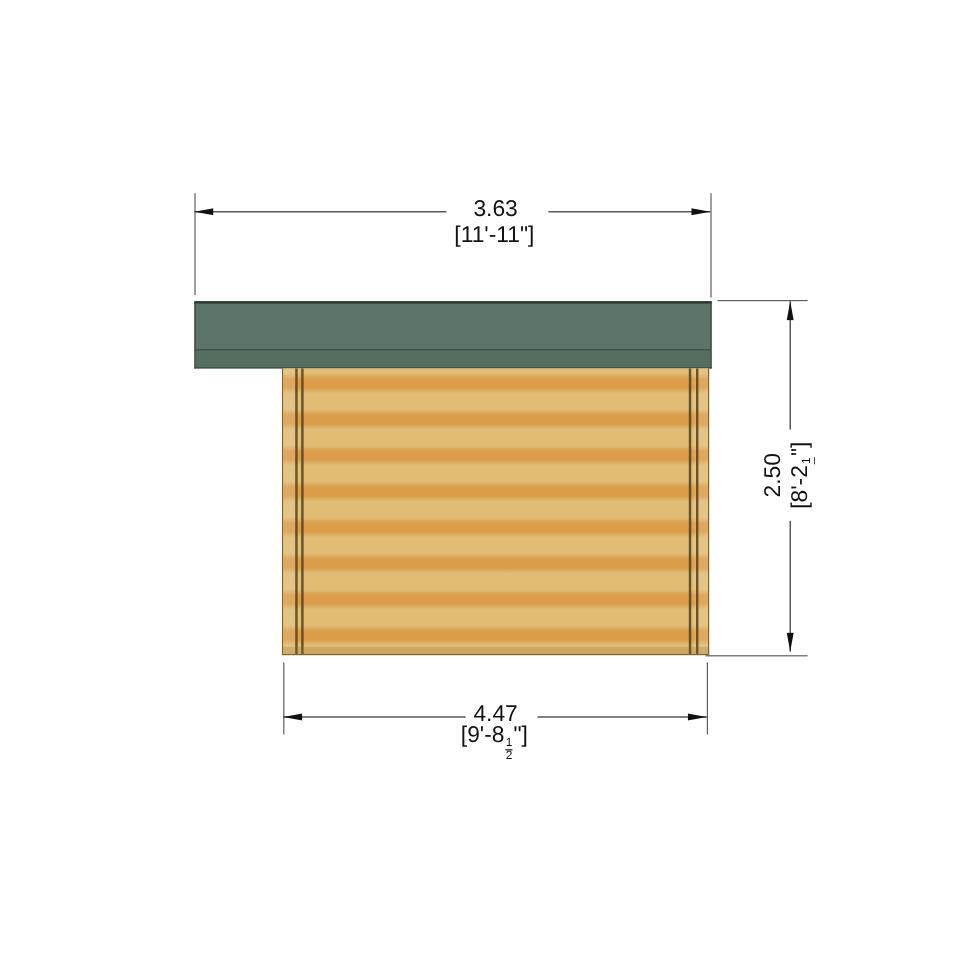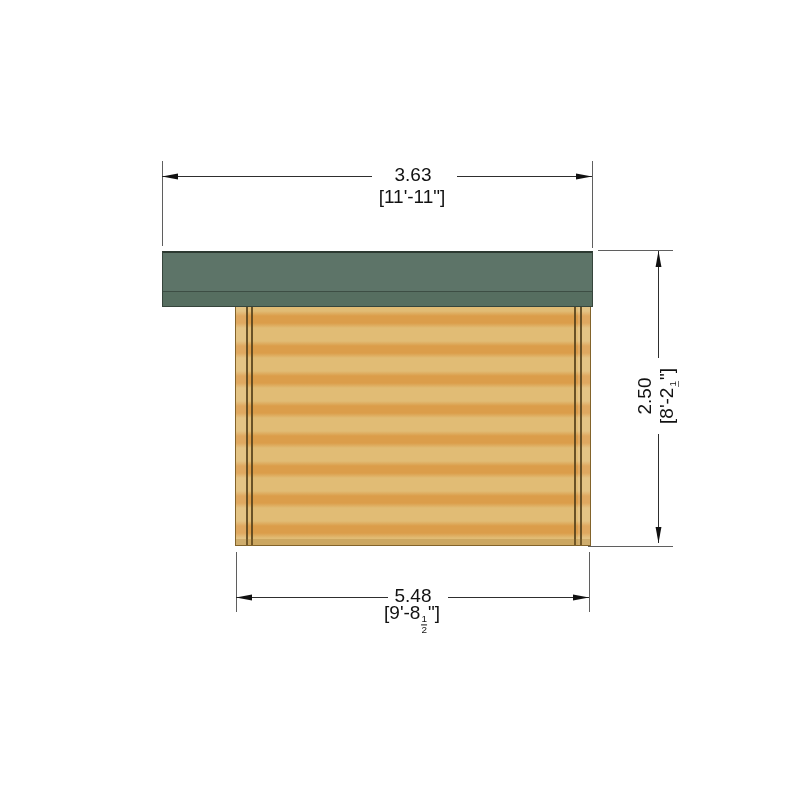--- a/index.html
+++ b/index.html
@@ -91,19 +91,19 @@
           <span class="den">2</span>
         </span><span>"]</span></div>
   </div>
 
   <div class="ext v" style="left:236px;top:552px;height:60px;"></div>
   <div class="ext v" style="left:589px;top:552px;height:60px;"></div>
   <div class="dim h" style="left:236px;top:597px;width:152px;"></div>
   <div class="dim h" style="left:448px;top:597px;width:141px;"></div>
   <div class="ah left" style="left:236px;top:594px;"></div>
   <div class="ah right" style="left:573px;top:594px;"></div>
-  <div class="dimtext" style="left:413px;top:596px;">5.48</div>
+  <div class="dimtext" style="left:413px;top:596px;">4.47</div>
   <div class="dimtext" style="left:412px;top:619px;"><span>[9'-8</span><span class="frac">
         <span class="num">1</span>
         <span class="den">2</span>
       </span><span>"]</span></div>
 
 </div>
 
 </body></html>

